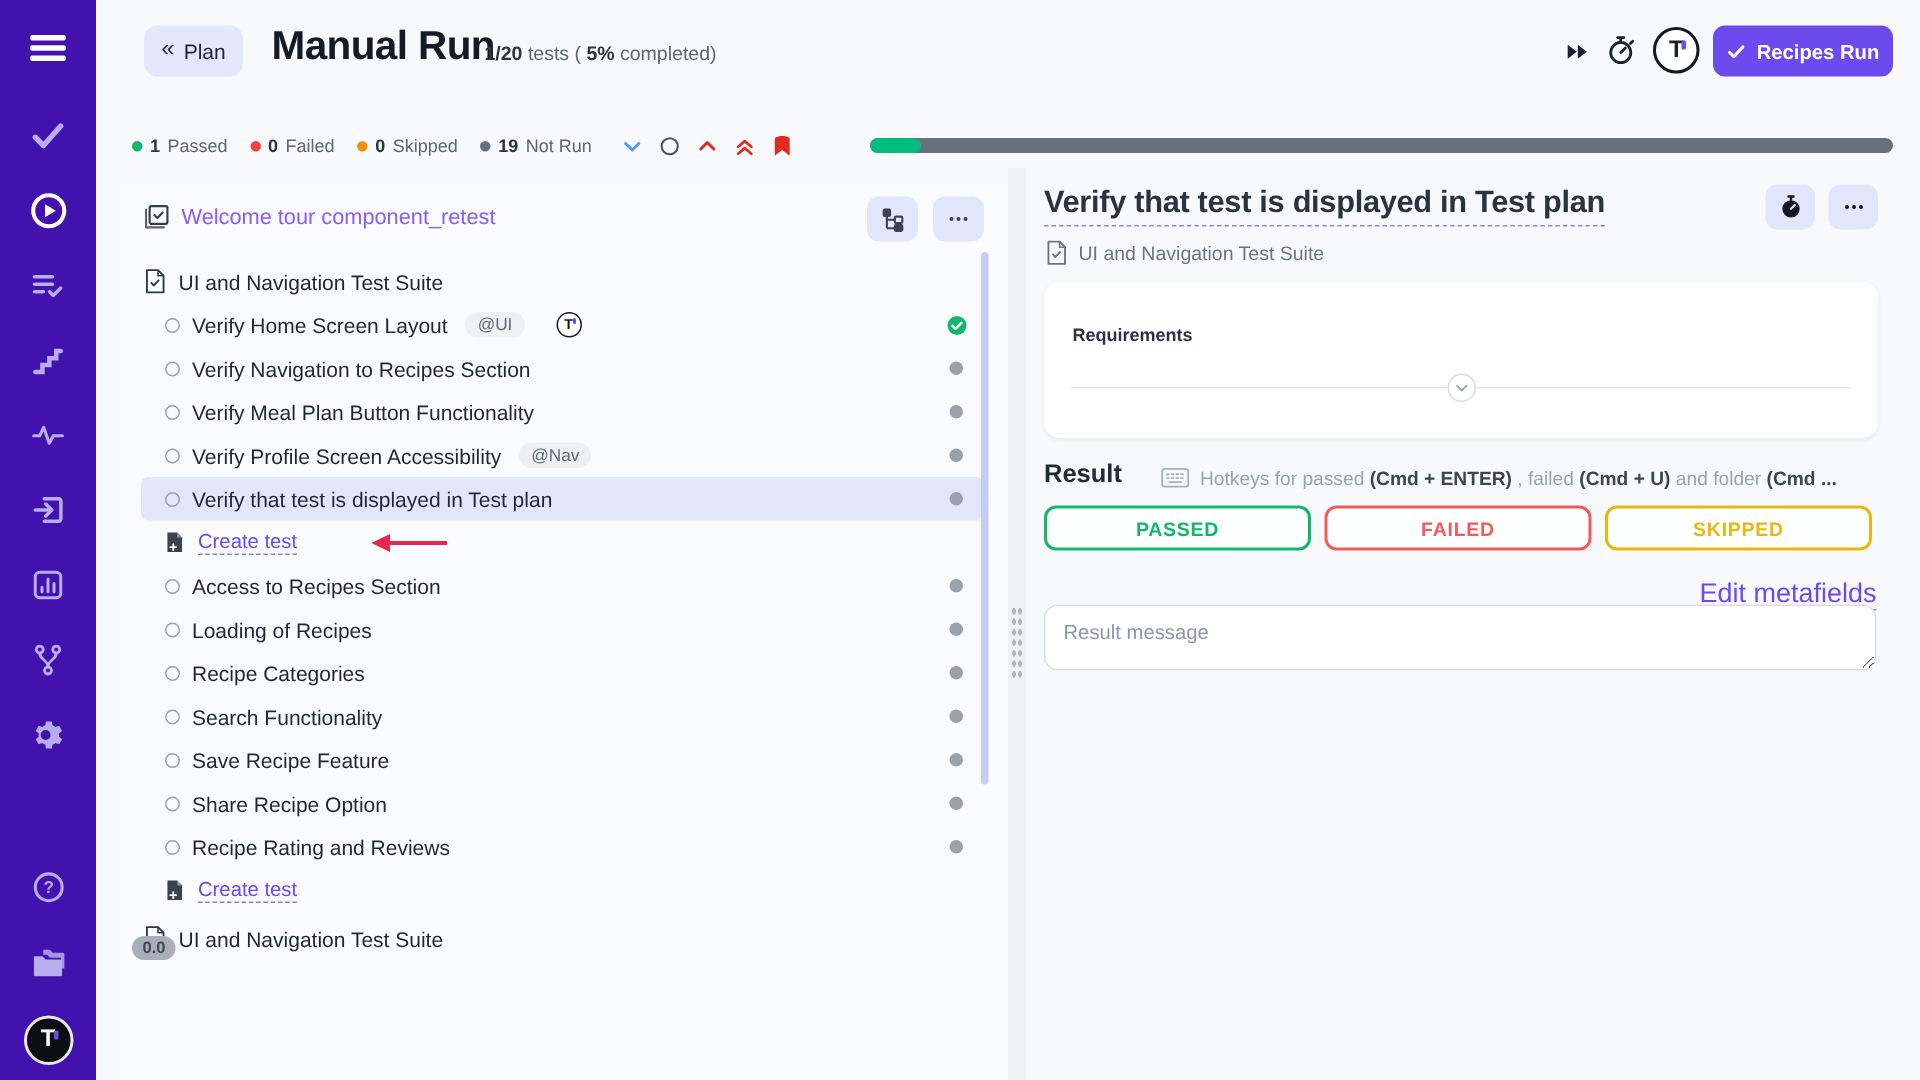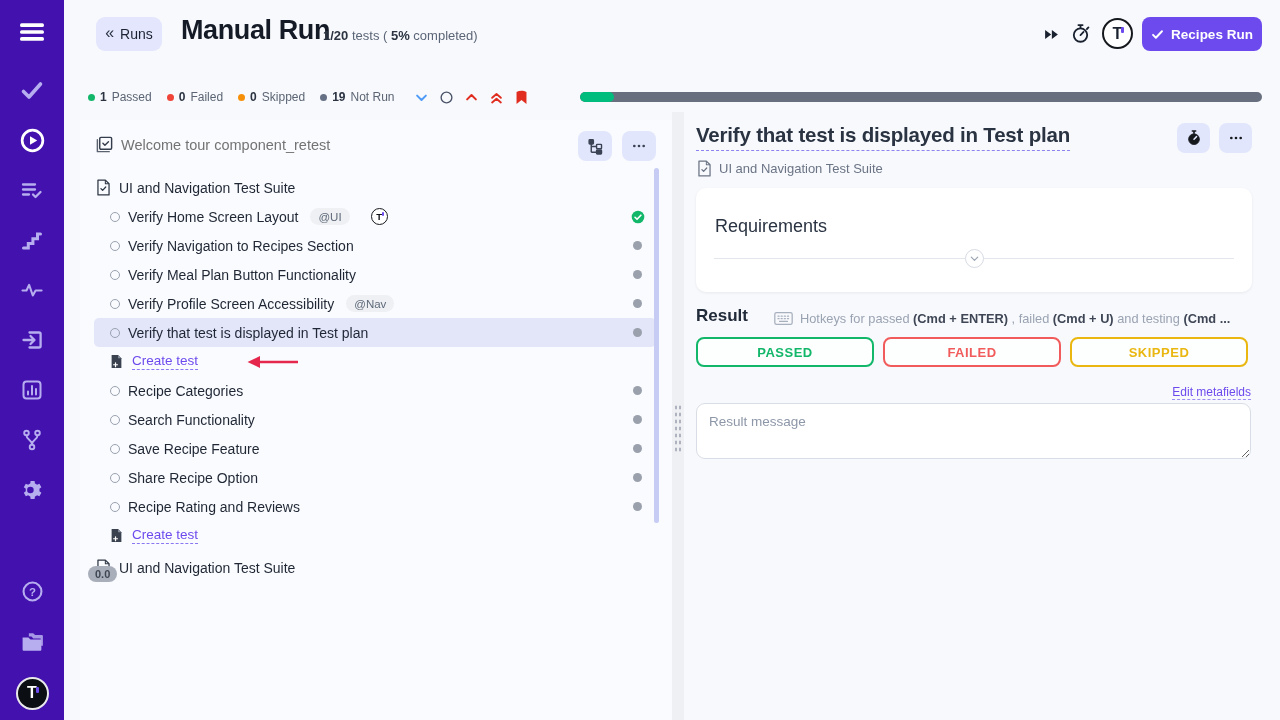--- a/index.html
+++ b/index.html
@@ -39,21 +39,21 @@
   .count-dot { width:7px; height:7px; border-radius:50%; }
   .count-item b { color:#2b3342; font-weight:700; }
   .filter-icons { position:absolute; left:413px; top:89px; display:flex; gap:8px; align-items:center; }
   .filter-icons .f-ic { width:17px; height:17px; display:flex; align-items:center; justify-content:center; cursor:pointer; }
   .progress-track { position:absolute; left:580px; top:92px; width:682px; height:10px; border-radius:6px; background:#68707f; overflow:hidden; }
   .progress-fill { height:100%; border-radius:6px; background:#00bd7e; }
   
   .tree-panel { position:absolute; left:80px; top:120px; width:592px; height:600px; background:#fafbfe; overflow:hidden; z-index:2; }
   .tree-header { position:absolute; left:0; top:4px; width:100%; height:42px; }
   .tree-header-icon { position:absolute; left:15px; top:11px; color:#343d4c; }
-  .tree-title { position:absolute; left:41px; top:13px; font-size:14.5px; font-weight:500; color:#737373; }
+  .tree-title { position:absolute; left:41px; top:13px; font-size:14.5px; font-weight:500; color:#8b5cf6; }
   .tree-hbtn { position:absolute; top:7px; width:34px; height:30px; background:#e2e6fc; border-radius:8px;
     display:flex; align-items:center; justify-content:center; color:#3a4354; cursor:pointer; }
   .tree-list { position:absolute; left:0; top:50px; width:100%; display:flex; flex-direction:column; }
   .t-row { height:29px; display:flex; align-items:center; position:relative; margin:0 16px 0 14px; border-radius:5px; font-size:14px; color:#1f2735; cursor:pointer; }
   .t-row.selected { background:#e3e5f9; }
   .t-row.suite-row, .t-row.folder-row { margin-top:3px; padding-left:2px; gap:8px; }
   .t-row.test-row { padding-left:16px; gap:8px; }
   .t-row.create-row { padding-left:16px; gap:9px; }
   .suite-icon, .folder-ic { color:#2e3744; display:flex; }
   .t-ring { width:10px; height:10px; border:1.5px solid #9aa2b0; border-radius:50%; flex:0 0 auto; }
@@ -72,34 +72,34 @@
     background-image:radial-gradient(#aeb3bf 1.1px, transparent 1.3px); background-size:4px 7px; }
   
   .detail-panel { position:absolute; left:684px; top:120px; width:596px; height:600px; }
   .d-title { position:absolute; left:12px; top:3px; font-size:20.5px; font-weight:700; color:#2a3342; letter-spacing:-0.2px;
     padding-bottom:3px; border-bottom:1.6px dashed #8d83f0; cursor:text; }
   .d-btn { position:absolute; top:3px; width:33px; height:30px; background:#e2e6fc; border-radius:8px;
     display:flex; align-items:center; justify-content:center; color:#15181d; cursor:pointer; }
   .d-suite { position:absolute; left:13px; top:40px; font-size:13px; color:#6a7485; display:flex; gap:7px; align-items:center; }
   .d-suite .suite-icon { color:#6a7485; }
   .req-card { position:absolute; left:12px; top:68px; width:556px; height:104px; background:#fff; border-radius:10px; box-shadow:0 1px 3px rgba(16,24,40,.07); }
-  .req-heading { position:absolute; left:19px; top:28px; font-size:18px; font-weight:400; color:#2a3342; }
+  .req-heading { position:absolute; left:19px; top:28px; font-size:12px; font-weight:700; color:#2a3342; }
   .req-divider { position:absolute; left:18px; right:18px; top:70px; height:1px; background:#e3e6ec; }
   .req-toggle { position:absolute; left:50%; top:61px; margin-left:-9px; width:19px; height:19px; border:1px solid #d7dbe4; border-radius:50%;
     background:#fff; color:#9aa3b2; display:flex; align-items:center; justify-content:center; cursor:pointer; }
   .result-heading { position:absolute; left:12px; top:186px; font-size:17px; font-weight:700; color:#222b3a; }
   .hotkeys { position:absolute; left:90px; top:191px; width:478px; font-size:12.8px; color:#9aa3b2;
     display:flex; align-items:center; gap:7px; white-space:nowrap; overflow:hidden; }
   .hotkeys b { color:#3e4655; font-weight:700; }
   .kb-ic { display:flex; color:#a7b0bd; flex:0 0 auto; }
   .result-buttons { position:absolute; left:12px; top:217px; display:flex; gap:9px; }
   .result-btn { width:178px; height:30px; border-radius:8px; border:2px solid; background:#fdfefe; font-family:inherit;
     font-size:13px; font-weight:700; letter-spacing:.5px; display:flex; align-items:center; justify-content:center; cursor:pointer; }
-  .edit-link { position:absolute; right:29px; top:265px; font-size:12px; color:#6d4aed; border-bottom:1.2px dashed #9a8cf4; cursor:pointer; }
-  .result-msg { position:absolute; left:12px; top:283px; width:555px; height:56px; border:1px solid #d9dde5; border-radius:9px; background:#fff;
+  .edit-link { position:absolute; right:29px; top:265px; font-size:18px; color:#6d4aed; border-bottom:1.2px dashed #9a8cf4; cursor:pointer; }
+  .result-msg { position:absolute; left:12px; top:283px; width:555px; height:44px; border:1px solid #d9dde5; border-radius:9px; background:#fff;
     padding:10px 12px; font-family:inherit; font-size:13.5px; color:#333; resize:both; }
   .result-msg::placeholder { color:#8d97a8; }
 </style>
 </head>
 <body>
 
 <div class="sidebar">
   <div class="hamburger"><svg width="26" height="26" viewBox="0 0 24 24" fill="currentColor">
         <rect x="1" y="4" width="22" height="3.4" rx="1.4"></rect>
         <rect x="1" y="10.3" width="22" height="3.4" rx="1.4"></rect>
@@ -195,21 +195,21 @@
         </span>
       </div>
       <div class="sb-btn">
         <div class="logo-circle logo-sb">T<span class="logo-mark"></span></div>
       </div>
     </div>
 </div>
 
 <div class="runs-btn">
   <span class="runs-chevrons">«</span>
-  <span>Runs</span>
+  <span>Plan</span>
 </div>
 <div class="page-title">Manual Run</div>
 <div class="run-subtitle"><b>1/20</b><span> tests ( </span><b>5%</b><span> completed)</span></div>
 <span class="top-icon" style="left:1043px;top:26px;"><svg width="17" height="17" viewBox="0 0 24 24" fill="currentColor">
       <path d="M3 5.5l8.5 6.5L3 18.5zM12.5 5.5L21 12l-8.5 6.5z"></path>
     </svg></span>
 <span class="top-icon" style="left:1069px;top:22px;"><svg width="23" height="23" viewBox="0 0 24 24" fill="none" stroke="currentColor" stroke-width="1.9" stroke-linecap="round">
       <circle cx="12" cy="13.6" r="7"></circle>
       <path d="M12 13.6l3.2-3.2M9.8 3.2h4.4M12 3.2v3.2M18.7 7.3l1.6-1.6"></path>
     </svg></span>
@@ -363,20 +363,30 @@
           </svg>
         </span>
         <span class="create-link">Create test</span>
         <span class="t-arrow"><svg width="56" height="14" viewBox="0 0 56 14">
             <path d="M54 7H13" stroke="#e5274e" stroke-width="2.6"></path>
             <path d="M16 1L3.5 7 16 13z" fill="#e5274e"></path>
           </svg></span>
       </div>
       <div class="t-row test-row">
         <span class="t-ring"></span>
+        <span class="lbl">Access to Recipes Section</span>
+        <span class="t-dot"></span>
+      </div>
+      <div class="t-row test-row">
+        <span class="t-ring"></span>
+        <span class="lbl">Loading of Recipes</span>
+        <span class="t-dot"></span>
+      </div>
+      <div class="t-row test-row">
+        <span class="t-ring"></span>
         <span class="lbl">Recipe Categories</span>
         <span class="t-dot"></span>
       </div>
       <div class="t-row test-row">
         <span class="t-ring"></span>
         <span class="lbl">Search Functionality</span>
         <span class="t-dot"></span>
       </div>
       <div class="t-row test-row">
         <span class="t-ring"></span>
@@ -460,21 +470,21 @@
   </div>
 
   <div class="result-heading">Result</div>
   <div class="hotkeys">
     <span class="kb-ic">
         <svg width="19" height="15" viewBox="0 0 24 19" fill="none" stroke="currentColor" stroke-width="1.6">
           <rect x="1" y="2" width="22" height="15" rx="2.2"></rect>
           <path d="M5 6.5h1.4M9 6.5h1.4M13 6.5h1.4M17 6.5h1.4M5 9.8h1.4M9 9.8h1.4M13 9.8h1.4M17 9.8h1.4M7 13.2h10" stroke-linecap="round"></path>
         </svg>
       </span>
-    <span id="hotkeys-text"><span>Hotkeys for passed </span><b>(Cmd + ENTER)</b><span> , failed </span><b>(Cmd + U)</b><span> and testing </span><b>(Cmd ...</b></span>
+    <span id="hotkeys-text"><span>Hotkeys for passed </span><b>(Cmd + ENTER)</b><span> , failed </span><b>(Cmd + U)</b><span> and folder </span><b>(Cmd ...</b></span>
   </div>
   <div class="result-buttons">
       <button class="result-btn" style="border-color: rgb(18, 183, 106); color: rgb(18, 183, 106);">PASSED</button>
       <button class="result-btn" style="border-color: rgb(241, 91, 91); color: rgb(241, 91, 91);">FAILED</button>
       <button class="result-btn" style="border-color: rgb(234, 183, 17); color: rgb(234, 183, 17);">SKIPPED</button>
     </div>
 
   <div class="edit-link">Edit metafields</div>
   <textarea class="result-msg" placeholder="Result message" style=""></textarea>
 </div>

